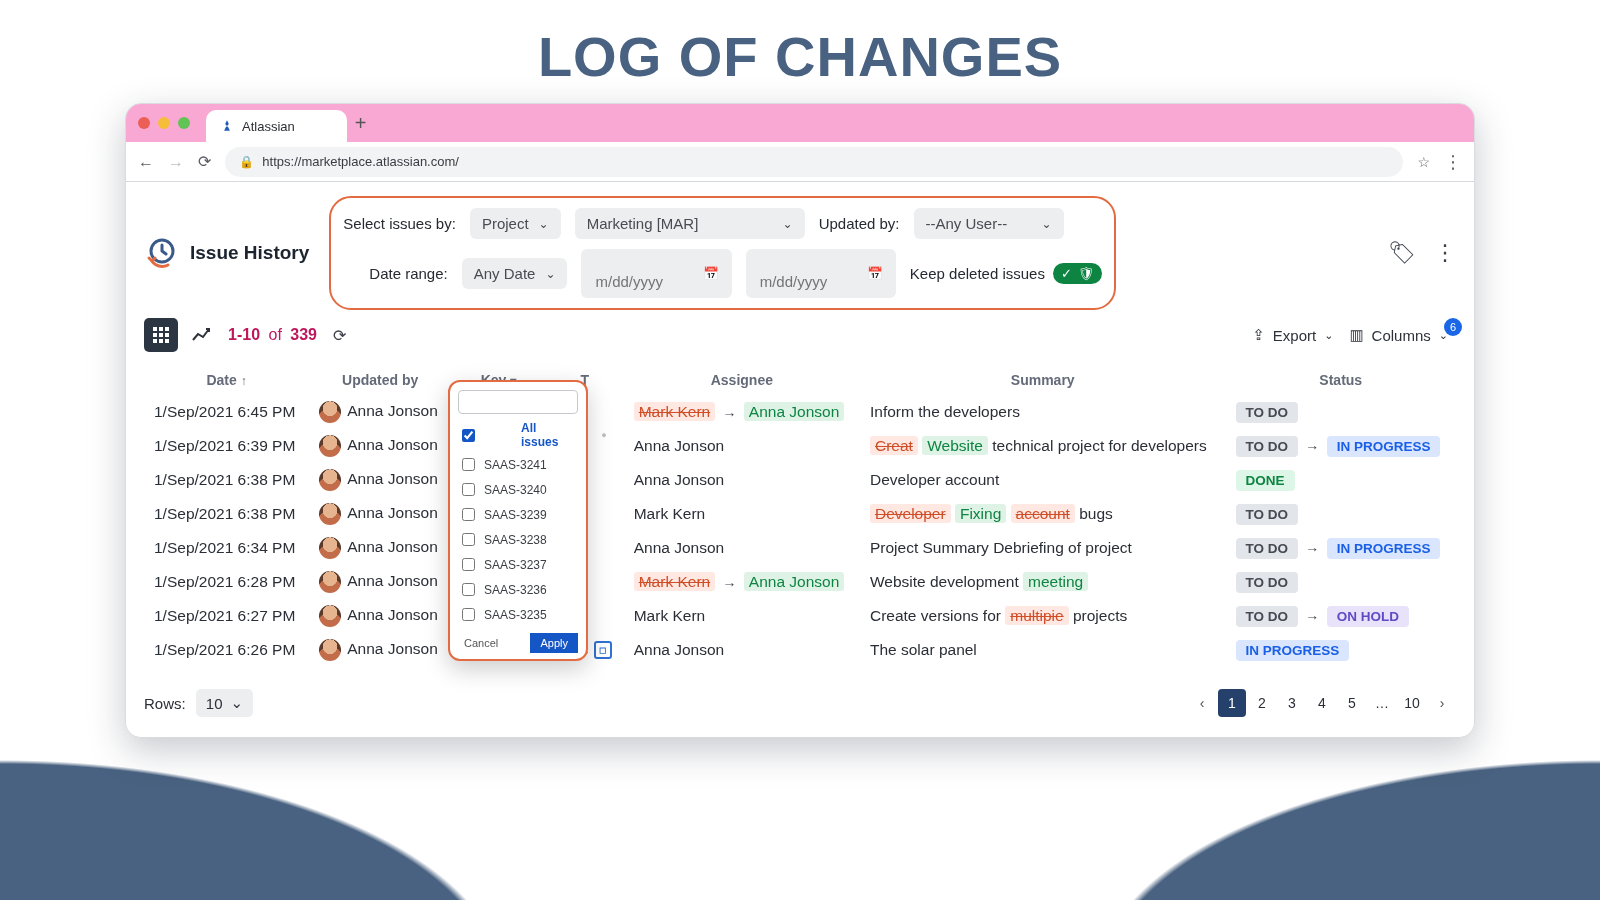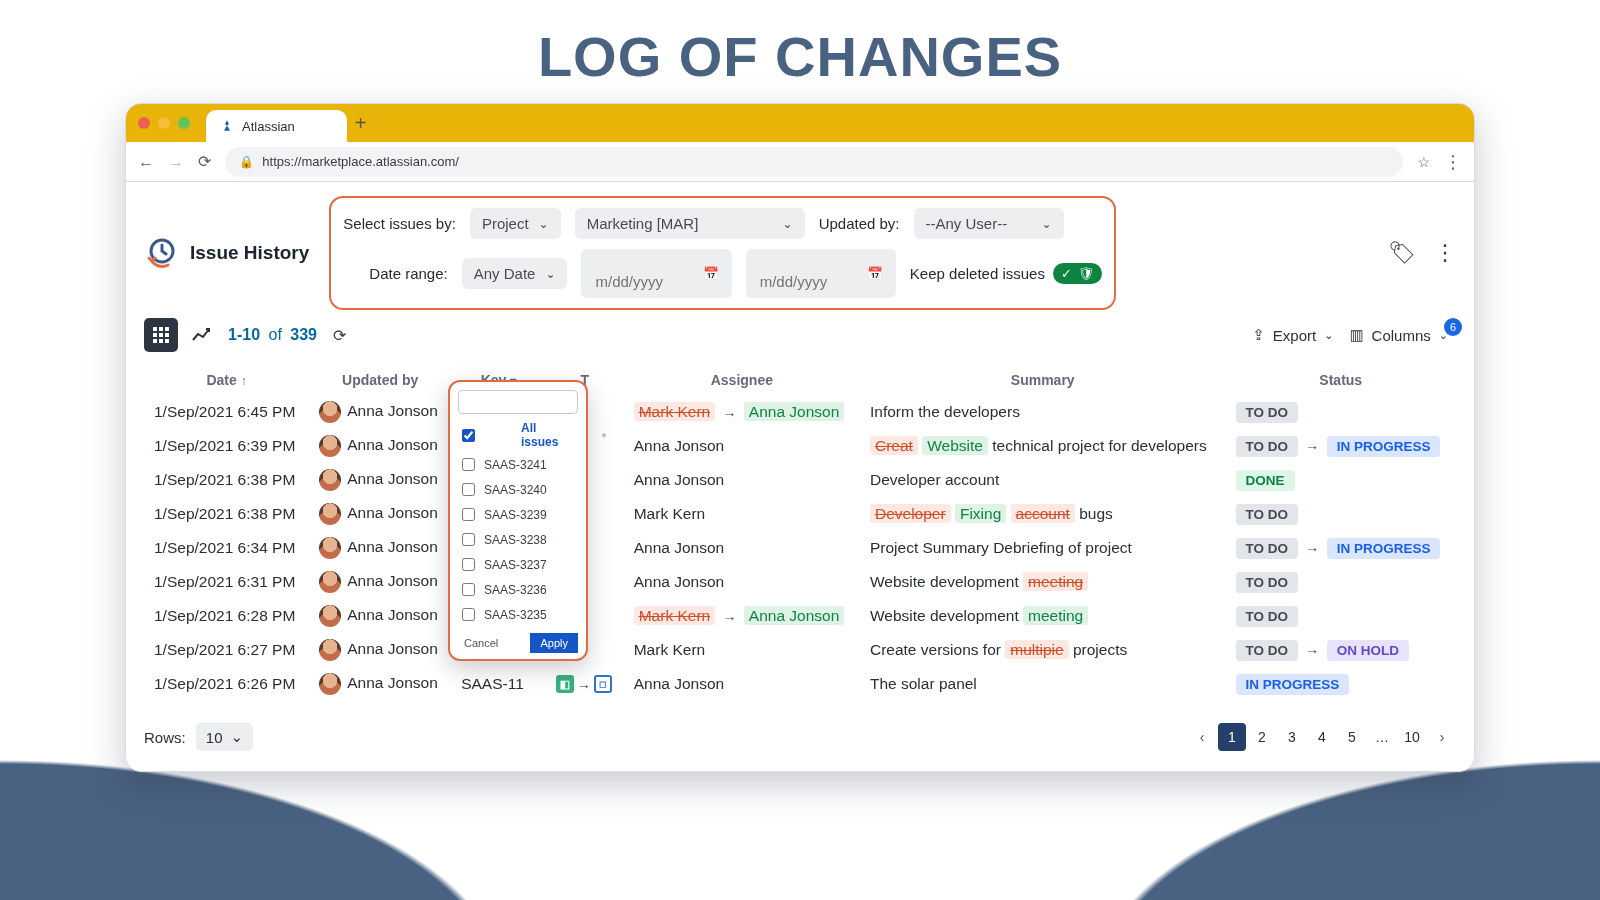--- a/index.html
+++ b/index.html
@@ -51,21 +51,21 @@
     position:relative; z-index:1;
     width:1350px; margin:0 auto;
     background:#f3f5f7;
     border-radius:16px;
     box-shadow:0 12px 36px rgba(30,40,60,.25);
     border:1px solid #d9dbdf;
     overflow:hidden;
   }
   .tabstrip {
     display:flex; align-items:center; height:38px; padding:0 12px;
-    background:#eab308;
+    background:#f9a8d4;
   }
   .traffic { display:flex; gap:8px; margin-right:16px; }
   .traffic span{ width:12px;height:12px;border-radius:50%;display:block;}
   .t-red{background:#ec5f56;} .t-yel{background:#f6bd3b;} .t-grn{background:#61c454;}
   .tab {
     display:flex; align-items:center; gap:8px;
     height:32px; padding:0 52px 0 14px;
     background:#fff; border-radius:10px 10px 0 0;
     font-size:13px; color:#2b2e34;
     align-self:flex-end;
@@ -91,21 +91,21 @@
 
   
   .page-head {
     display:flex; align-items:center; gap:20px; margin-bottom:8px; position:relative;
   }
   .app-brand { display:flex; align-items:center; gap:10px; font-size:19px; font-weight:700; color:#1c2430; }
   .brand-icon{ width:36px;height:36px; }
   .head-right { margin-left:auto; display:flex; align-items:center; gap:18px;}
   .head-icon{color:#3a3f4a;cursor:pointer;}
   .highlight-box{
-    border:2px solid var(--outline); border-radius:14px; padding:10px 12px;
+    border:2px solid var(--outline); border-radius:22px; padding:10px 12px;
     display:flex; flex-direction:column; gap:10px;
   }
   .filter-row{ display:flex; align-items:center; gap:14px; }
   .lbl{ font-size:15px; color:#262a32;}
   .dd, .datein {
     background:var(--gray-btn); color:var(--gray-btn-txt); font-size:15px;
     padding:7px 12px; border-radius:6px; display:flex; align-items:center; gap:10px;
     cursor:pointer;
   }
   .dd .caret{font-size:12px;}
@@ -116,21 +116,21 @@
     border-radius:999px;padding:3px 8px;font-size:13px;
   }
 
   
   .toolbar{
     display:flex; align-items:center; gap:10px; margin-top:8px; position:relative;
   }
   .view-btns{display:flex;gap:6px;}
   .view-btn{width:34px;height:34px;border-radius:5px;display:flex;align-items:center;justify-content:center;cursor:pointer;color:#2d313a;}
   .view-btn.active{background:#2c3542;color:#fff;}
-  .pag-sum{font-size:16px;color:#0369a1;}
+  .pag-sum{font-size:16px;color:#be185d;}
   .pag-sum b{font-weight:700;}
   .reload_ico{margin-left:6px;color:#3a3f48;cursor:pointer;}
   .right-tools{margin-left:auto;display:flex;align-items:center;gap:16px;position:relative;}
   .tool{display:flex;align-items:center;gap:8px;color:#2d313a;font-size:15px;cursor:pointer;}
   .tool .caret{font-size:11px;}
   .badge{
     position:absolute; top:-8px; right:-6px;
     background:#1a66e6;color:#fff;font-size:11px;width:18px;height:18px;border-radius:50%;
     display:flex;align-items:center;justify-content:center;
   }
@@ -421,29 +421,20 @@
             <tr>
               <td>1/Sep/2021 6:34 PM</td>
               <td><span class="avatar"></span>Anna Jonson</td>
               <td></td>
               <td></td>
               <td>Anna Jonson</td>
               <td style="white-space: normal;"><span>Project Summary Debriefing of project</span></td>
               <td><span class="status st-todo">TO DO</span> <span class="arrow">→</span> <span class="status st-inprog">IN PROGRESS</span></td>
             </tr>
             <tr>
-              <td>1/Sep/2021 6:31 PM</td>
-              <td><span class="avatar"></span>Anna Jonson</td>
-              <td></td>
-              <td></td>
-              <td>Anna Jonson</td>
-              <td style="white-space: normal;"><span>Website development </span><span class="diff-del">meeting</span> </td>
-              <td><span class="status st-todo">TO DO</span></td>
-            </tr>
-            <tr>
               <td>1/Sep/2021 6:28 PM</td>
               <td><span class="avatar"></span>Anna Jonson</td>
               <td></td>
               <td></td>
               <td><span class="old-assignee">Mark Kern</span> <span class="arrow">→</span> <span class="new-assignee">Anna Jonson</span></td>
               <td style="white-space: normal;"><span>Website development </span><span class="diff-add">meeting</span> </td>
               <td><span class="status st-todo">TO DO</span></td>
             </tr>
             <tr>
               <td>1/Sep/2021 6:27 PM</td>

